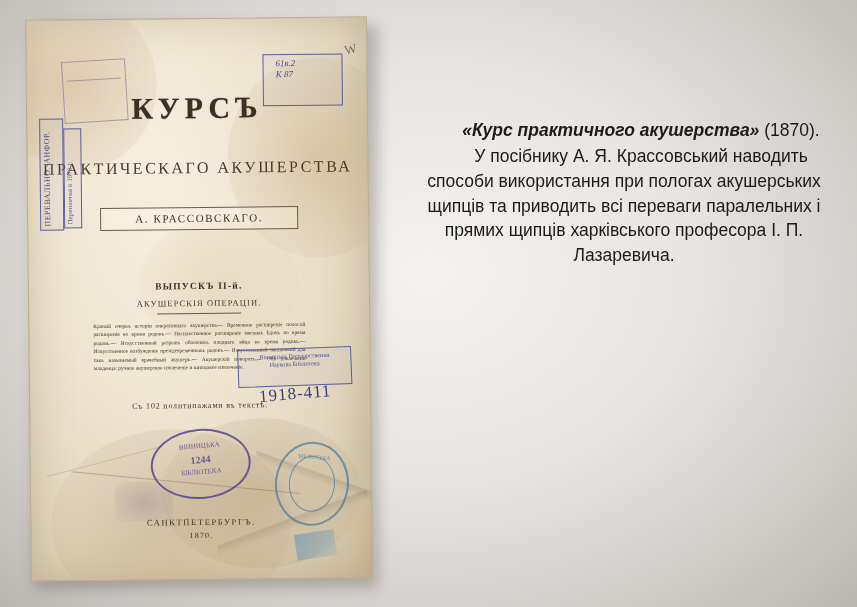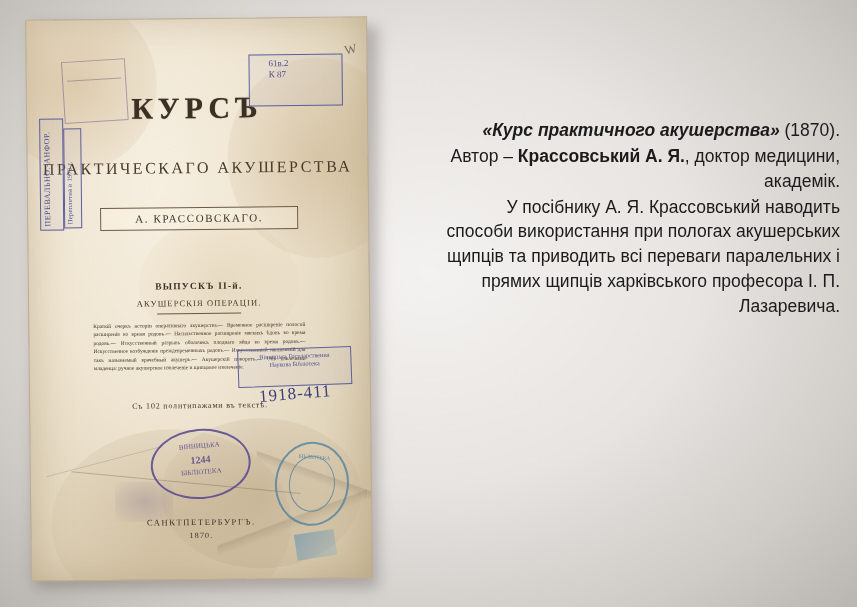--- a/index.html
+++ b/index.html
@@ -232,21 +232,22 @@
     padding: 1px 3px;
     white-space: nowrap;
   }
   .shelfmark {
     right: 24px;
     top: 36px;
     width: 54px;
     height: 44px;
     font-size: 9px;
     line-height: 1.25;
-    padding: 3px 19px;
+    padding: 3px 12px;
+    font-style: italic;
   }
   .shelfmark .frac { display: block; }
   .pencil-mark {
     right: 10px;
     top: 24px;
     font-family: "Liberation Serif", serif;
     font-size: 13px;
     color: #7c7066;
     transform: rotate(-12deg);
   }
@@ -365,21 +366,21 @@
     position: absolute;
     left: 408px;
     top: 118px;
     width: 432px;
     color: #1b1b1b;
     font-size: 17.5px;
     line-height: 1.42;
   }
   .text-col p {
     margin: 0 0 1px 0;
-    text-align: right;
+    text-align: center;
   }
   .indent { text-indent: 34px; }
   .title-line {
     text-indent: 34px;
   }
   .title-line .book-title {
     font-style: italic;
     font-weight: bold;
   }
   .bold { font-weight: bold; }
@@ -448,20 +449,16 @@
       <div class="stamp ink-smear"></div>
 
     </div>
   </div>
 
   <div class="text-col">
     <p class="title-line">
       <span class="book-title">«Курс практичного акушерства»</span>
       <span>(1870).</span>
     </p>
-    <p class="indent">
-      <span>Автор –</span>
-      <span class="bold">Крассовський А. Я.</span><span>, доктор медицини, академік.</span>
-    </p>
     <p class="indent">У посібнику А. Я. Крассовський наводить способи використання при пологах акушерських щипців та приводить всі переваги паралельних і прямих щипців харківського професора І. П. Лазаревича.</p>
   </div>
 
 </div>
 
 </body></html>

